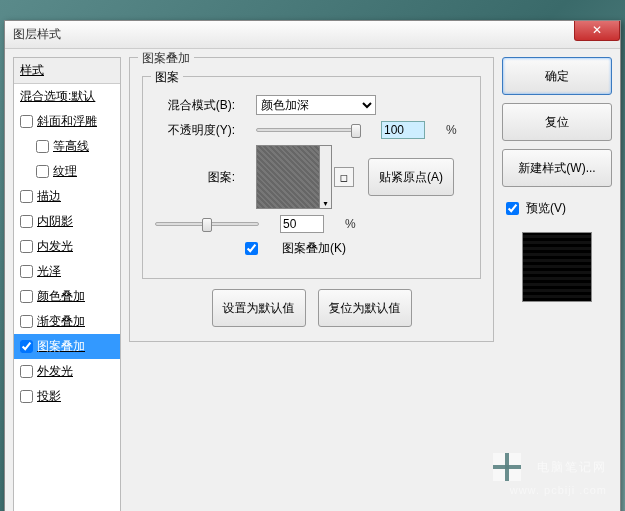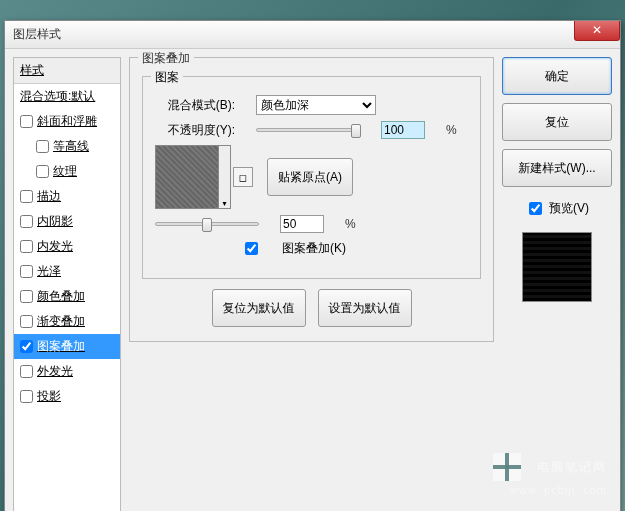--- a/index.html
+++ b/index.html
@@ -30,21 +30,21 @@
 .pct { color: #333; }
 .pattern-swatch { width: 64px; height: 64px; border: 1px solid #888; background: repeating-linear-gradient(45deg,#666 0 2px,#777 2px 4px),#6a6a6a; position: relative; }
 .swatch-arrow { position: absolute; right: -12px; top: 0; width: 12px; height: 64px; background: #eee; border: 1px solid #888; border-left: none; display: flex; align-items: flex-end; justify-content: center; font-size: 8px; }
 .snap-icon { width: 20px; height: 20px; border: 1px solid #999; background: #f5f5f5; display: flex; align-items: center; justify-content: center; font-size: 10px; }
 .btn { height: 38px; padding: 0 10px; background: linear-gradient(#fafafa,#e4e4e4); border: 1px solid #999; border-radius: 3px; cursor: pointer; display: inline-flex; align-items: center; justify-content: center; }
 .link-row { margin-left: 86px; }
 .default-btns { display: flex; gap: 12px; margin-top: 10px; justify-content: center; }
 .right-panel { width: 110px; display: flex; flex-direction: column; gap: 8px; align-items: stretch; }
 .right-panel .btn { width: 100%; }
 .btn.primary { border: 1px solid #3a7ac0; box-shadow: 0 0 3px #6ab0ff inset; }
-.preview-row { display: flex; align-items: center; justify-content: center; gap: 4px; margin-top: 4px; }
+.preview-row { display: flex; align-items: center; gap: 4px; margin-top: 4px; }
 .preview-box { width: 70px; height: 70px; border: 1px solid #888; background: repeating-linear-gradient(0deg,#000 0 3px,#111 3px 6px), repeating-linear-gradient(90deg,#000 0 3px,#111 3px 6px); margin: 6px auto 0; }
 .watermark { position: absolute; right: 18px; bottom: 14px; color: rgba(255,255,255,0.6); text-align: right; font-size: 14px; letter-spacing: 2px; pointer-events: none; }
 .watermark .logo { display: inline-block; width: 28px; height: 28px; background: rgba(255,255,255,0.5); vertical-align: middle; margin-right: 10px; position: relative; }
 .watermark .logo::before, .watermark .logo::after { content: ""; position: absolute; background: rgba(90,130,130,0.9); }
 .watermark .logo::before { left: 12px; top: 0; width: 4px; height: 28px; }
 .watermark .logo::after { left: 0; top: 12px; width: 28px; height: 4px; }
 .watermark .sub { font-size: 11px; letter-spacing: 1px; color: rgba(255,255,255,0.5); }
 </style>
 </head>
 <body>
@@ -129,20 +129,21 @@
           <div class="row">
             <span class="row-label">不透明度(Y):</span>
             <div class="slider-track">
               <div class="slider-thumb" style="left:94px"></div>
             </div>
             <input class="num-input" value="100" style="">
             <span class="pct">%</span>
           </div>
 
           <div class="row" style="align-items:flex-start">
+            <span class="row-label" style="padding-top:24px">图案:</span>
             <div style="display:flex; align-items:center; gap:14px">
               <div style="position:relative">
                 <div class="pattern-swatch"></div>
                 <div class="swatch-arrow">▾</div>
               </div>
               <div class="snap-icon">◻</div>
               <button class="btn">贴紧原点(A)</button>
             </div>
           </div>
 
@@ -154,22 +155,22 @@
             <span class="pct">%</span>
           </div>
 
           <div class="row link-row">
             <input type="checkbox" checked="" style="">
             <span>图案叠加(K)</span>
           </div>
         </div>
 
         <div class="default-btns">
+          <button class="btn">设置为默认值</button>
           <button class="btn">复位为默认值</button>
-          <button class="btn">设置为默认值</button>
         </div>
       </div>
     </div>
 
     <div class="right-panel">
       <button class="btn primary">确定</button>
       <button class="btn">复位</button>
       <button class="btn">新建样式(W)...</button>
       <div class="preview-row">
         <input type="checkbox" checked="" style="">

